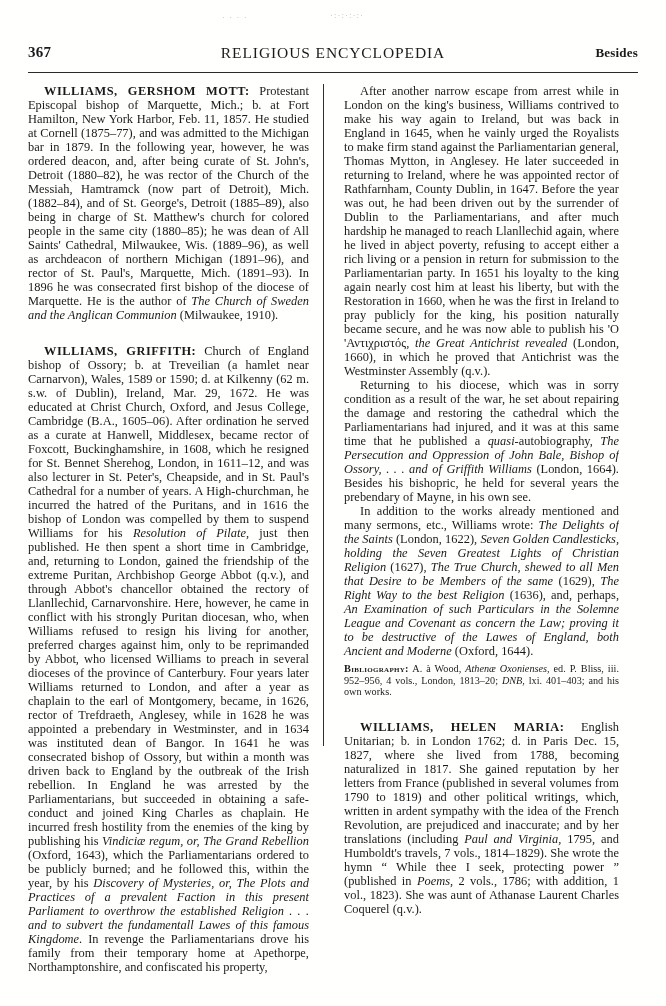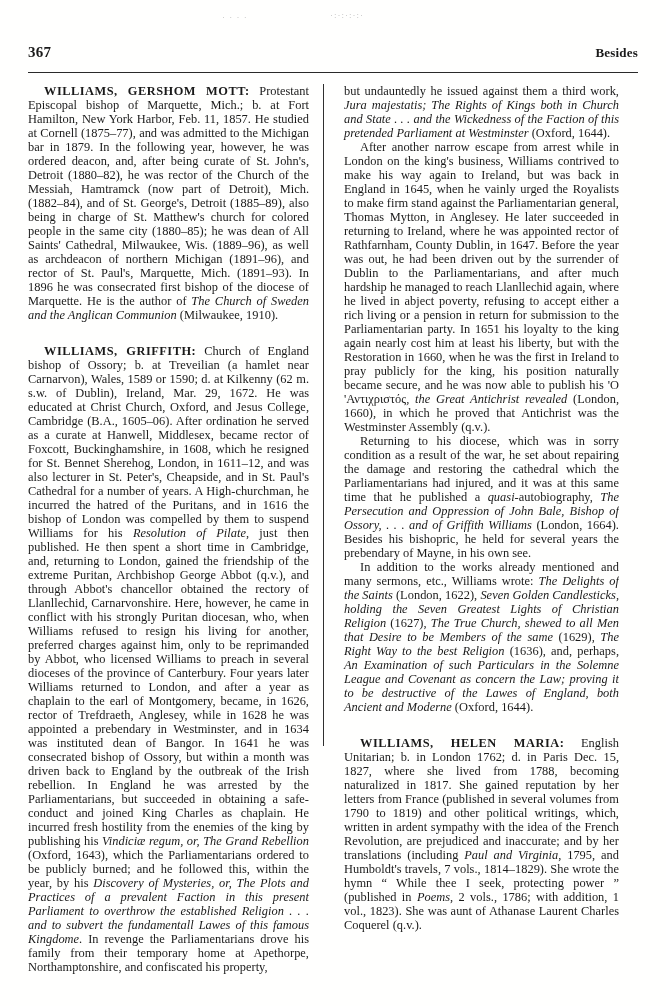--- a/index.html
+++ b/index.html
@@ -135,20 +135,21 @@
 </head>
 <body>
 
 <div class="page">
 
   <div class="speck speck-a">· ·  · ·</div>
   <div class="speck speck-b">·:·:·:·:·</div>
 
   <div class="running-head">
     <span class="folio">367</span>
+    <span class="head-title">RELIGIOUS ENCYCLOPEDIA</span>
     <span class="head-catch">Besides</span>
   </div>
   <div class="rule"></div>
 
   <div class="columns">
 
     <div class="col col-left">
 
       <p class="entry first">
         <span class="hw">WILLIAMS, GERSHOM MOTT:</span><span> Protestant Episcopal bishop of Marquette, Mich.; b. at Fort Hamilton, New York Harbor, Feb. 11, 1857. He studied at Cornell (1875–77), and was admitted to the Michigan bar in 1879. In the following year, however, he was ordered deacon, and, after being curate of St. John's, Detroit (1880–82), he was rector of the Church of the Messiah, Hamtramck (now part of Detroit), Mich. (1882–84), and of St. George's, Detroit (1885–89), also being in charge of St. Matthew's church for colored people in the same city (1880–85); he was dean of All Saints' Cathedral, Milwaukee, Wis. (1889–96), as well as archdeacon of northern Michigan (1891–96), and rector of St. Paul's, Marquette, Mich. (1891–93). In 1896 he was consecrated first bishop of the diocese of Marquette. He is the author of </span><i>The Church of Sweden and the Anglican Communion</i><span> (Milwaukee, 1910).</span>
@@ -157,36 +158,36 @@
       <p class="entry">
         <span class="hw">WILLIAMS, GRIFFITH:</span><span> Church of England bishop of Ossory; b. at Treveilian (a hamlet near Carnarvon), Wales, 1589 or 1590; d. at Kilkenny (62 m. s.w. of Dublin), Ireland, Mar. 29, 1672. He was educated at Christ Church, Oxford, and Jesus College, Cambridge (B.A., 1605–06). After ordination he served as a curate at Hanwell, Middlesex, became rector of Foxcott, Buckinghamshire, in 1608, which he resigned for St. Bennet Sherehog, London, in 1611–12, and was also lecturer in St. Peter's, Cheapside, and in St. Paul's Cathedral for a number of years. A High-churchman, he incurred the hatred of the Puritans, and in 1616 the bishop of London was compelled by them to suspend Williams for his </span><i>Resolution of Pilate</i><span>, just then published. He then spent a short time in Cambridge, and, returning to London, gained the friendship of the extreme Puritan, Archbishop George Abbot (q.v.), and through Abbot's chancellor obtained the rectory of Llanllechid, Carnarvonshire. Here, however, he came in conflict with his strongly Puritan diocesan, who, when Williams refused to resign his living for another, preferred charges against him, only to be reprimanded by Abbot, who licensed Williams to preach in several dioceses of the province of Canterbury. Four years later Williams returned to London, and after a year as chaplain to the earl of Montgomery, became, in 1626, rector of Trefdraeth, Anglesey, while in 1628 he was appointed a prebendary in Westminster, and in 1634 was instituted dean of Bangor. In 1641 he was consecrated bishop of Ossory, but within a month was driven back to England by the outbreak of the Irish rebellion. In England he was arrested by the Parliamentarians, but succeeded in obtaining a safe-conduct and joined King Charles as chaplain. He incurred fresh hostility from the enemies of the king by publishing his </span><i>Vindiciæ regum, or, The Grand Rebellion</i><span> (Oxford, 1643), which the Parliamentarians ordered to be publicly burned; and he followed this, within the year, by his </span><i>Discovery of Mysteries, or, The Plots and Practices of a prevalent Faction in this present Parliament to overthrow the established Religion . . . and to subvert the fundamentall Lawes of this famous Kingdome</i><span>. In revenge the Parliamentarians drove his family from their temporary home at Apethorpe, Northamptonshire, and confiscated his property,</span>
       </p>
 
     </div>
 
     <div class="col-divider"></div>
 
     <div class="col col-right">
 
-      <p>
-        <span>but undauntedly he issued against them a third work, </span><i>Jura majestatis; The Rights of Kings both in Church and State . . . and the Wickedness of the Faction of this pretended Parliament at Westminster</i><span> (Oxford, 1644).</span>
-      </p>
 
       <p class="cont">
         <span>After another narrow escape from arrest while in London on the king's business, Williams contrived to make his way again to Ireland, but was back in England in 1645, when he vainly urged the Royalists to make firm stand against the Parliamentarian general, Thomas Mytton, in Anglesey. He later succeeded in returning to Ireland, where he was appointed rector of Rathfarnham, County Dublin, in 1647. Before the year was out, he had been driven out by the surrender of Dublin to the Parliamentarians, and after much hardship he managed to reach Llanllechid again, where he lived in abject poverty, refusing to accept either a rich living or a pension in return for submission to the Parliamentarian party. In 1651 his loyalty to the king again nearly cost him at least his liberty, but with the Restoration in 1660, when he was the first in Ireland to pray publicly for the king, his position naturally became secure, and he was now able to publish his </span><span class="gr">'Ο 'Αντιχριστός</span><i>, the Great Antichrist revealed</i><span> (London, 1660), in which he proved that Antichrist was the Westminster Assembly (q.v.).</span>
       </p>
 
       <p class="cont">
         <span>Returning to his diocese, which was in sorry condition as a result of the war, he set about repairing the damage and restoring the cathedral which the Parliamentarians had injured, and it was at this same time that he published a </span><i>quasi</i><span>-autobiography, </span><i>The Persecution and Oppression of John Bale, Bishop of Ossory, . . . and of Griffith Williams</i><span> (London, 1664). Besides his bishopric, he held for several years the prebendary of Mayne, in his own see.</span>
       </p>
 
       <p class="cont">
         <span>In addition to the works already mentioned and many sermons, etc., Williams wrote: </span><i>The Delights of the Saints</i><span> (London, 1622), </span><i>Seven Golden Candlesticks, holding the Seven Greatest Lights of Christian Religion</i><span> (1627), </span><i>The True Church, shewed to all Men that Desire to be Members of the same</i><span> (1629), </span><i>The Right Way to the best Religion</i><span> (1636), and, perhaps, </span><i>An Examination of such Particulars in the Solemne League and Covenant as concern the Law; proving it to be destructive of the Lawes of England, both Ancient and Moderne</i><span> (Oxford, 1644).</span>
       </p>
 
+      <p class="bib">
+        <span class="lbl">Bibliography:</span><span> A. à Wood, </span><i>Athenæ Oxonienses</i><span>, ed. P. Bliss, iii. 952–956, 4 vols., London, 1813–20; </span><i>DNB</i><span>, lxi. 401–403; and his own works.</span>
+      </p>
 
       <p class="entry">
         <span class="hw">WILLIAMS, HELEN MARIA:</span><span> English Unitarian; b. in London 1762; d. in Paris Dec. 15, 1827, where she lived from 1788, becoming naturalized in 1817. She gained reputation by her letters from France (published in several volumes from 1790 to 1819) and other political writings, which, written in ardent sympathy with the idea of the French Revolution, are prejudiced and inaccurate; and by her translations (including </span><i>Paul and Virginia</i><span>, 1795, and Humboldt's travels, 7 vols., 1814–1829). She wrote the hymn “ While thee I seek, protecting power ” (published in </span><i>Poems</i><span>, 2 vols., 1786; with addition, 1 vol., 1823). She was aunt of Athanase Laurent Charles Coquerel (q.v.).</span>
       </p>
 
     </div>
   </div>
 </div>
 
 </body></html>

